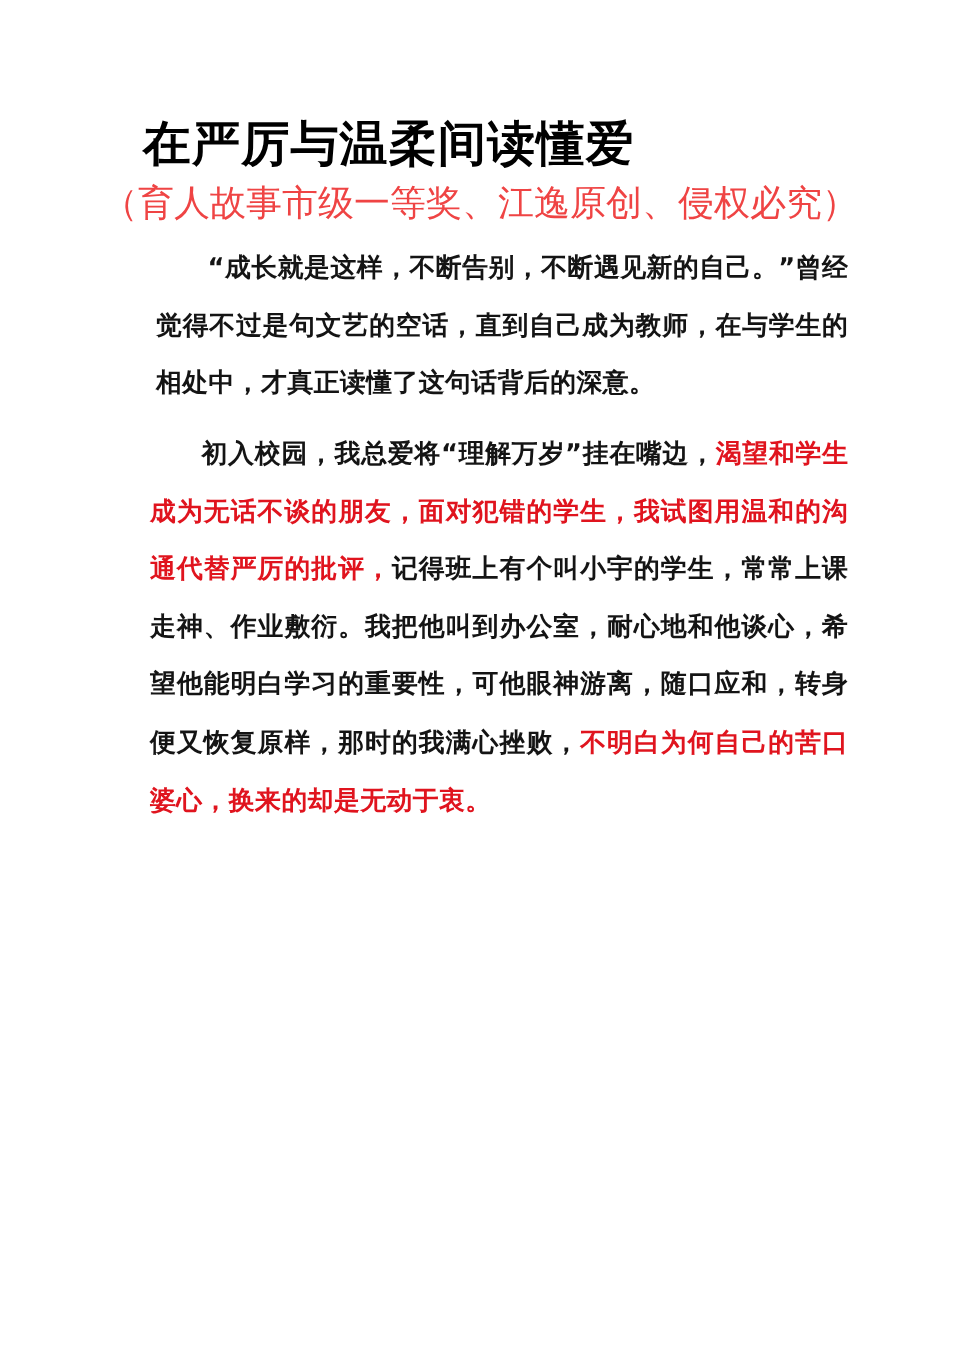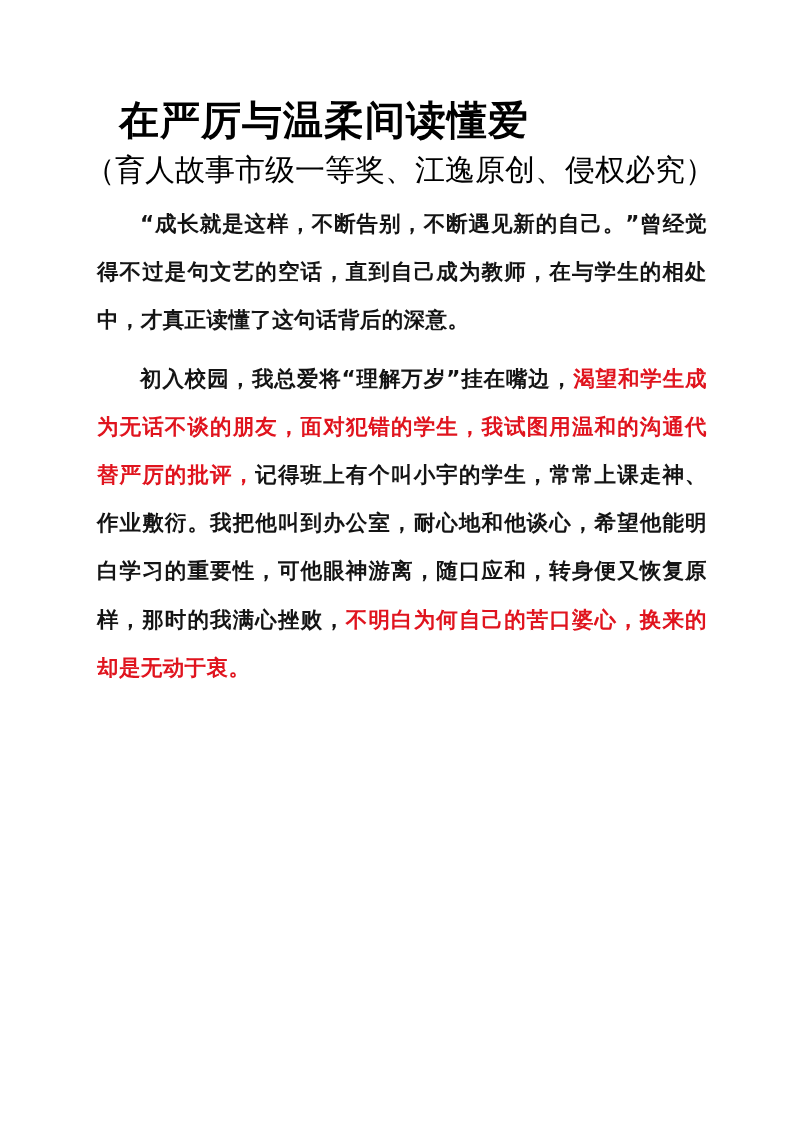--- a/index.html
+++ b/index.html
@@ -37,21 +37,21 @@
     }
     .subtitle {
       position: absolute;
       left: 0;
       top: 150px;
       width: 800px;
       text-align: center;
       font-family: "DejaVu Serif", "Liberation Serif", serif;
       font-size: 30px;
       line-height: 40px;
-      color: #000000;
+      color: #ef4444;
       margin: 0;
       letter-spacing: 0px;
     }
     .body {
       position: absolute;
       left: 97px;
       top: 200px;
       width: 610px;
     }
     .para {
@@ -72,18 +72,18 @@
     }
   </style>
 </head>
 <body>
 
 <div class="page">
   <h1 class="title">在严厉与温柔间读懂爱</h1>
   <p class="subtitle">（育人故事市级一等奖、江逸原创、侵权必究）</p>
 
   <div class="body">
-    <p class="para" style="color: rgb(20, 20, 20);"><span>“成长就是这样，不断告别，不断遇见新的自己。”曾经觉得不过是句文艺的空话，直到自己成为教师，在与学生的相处中，才真正读懂了这句话背后的深意。</span></p>
+    <p class="para" style="color: rgb(20, 20, 20); margin-left: 33px;"><span>“成长就是这样，不断告别，不断遇见新的自己。”曾经觉得不过是句文艺的空话，直到自己成为教师，在与学生的相处中，才真正读懂了这句话背后的深意。</span></p>
 
-    <p class="para" style="color: rgb(20, 20, 20);"><span>初入校园，我总爱将“理解万岁”挂在嘴边，</span><span class="hl" style="color: rgb(224, 20, 30);">渴望和学生成为无话不谈的朋友，面对犯错的学生，我试图用温和的沟通代替严厉的批评，</span><span>记得班上有个叫小宇的学生，常常上课走神、作业敷衍。我把他叫到办公室，耐心地和他谈心，希望他能明白学习的重要性，可他眼神游离，随口应和，转身便又恢复原样，那时的我满心挫败，</span><span class="hl" style="color: rgb(224, 20, 30);">不明白为何自己的苦口婆心，换来的却是无动于衷。</span></p>
+    <p class="para" style="color: rgb(20, 20, 20); margin-left: 28px;"><span>初入校园，我总爱将“理解万岁”挂在嘴边，</span><span class="hl" style="color: rgb(224, 20, 30);">渴望和学生成为无话不谈的朋友，面对犯错的学生，我试图用温和的沟通代替严厉的批评，</span><span>记得班上有个叫小宇的学生，常常上课走神、作业敷衍。我把他叫到办公室，耐心地和他谈心，希望他能明白学习的重要性，可他眼神游离，随口应和，转身便又恢复原样，那时的我满心挫败，</span><span class="hl" style="color: rgb(224, 20, 30);">不明白为何自己的苦口婆心，换来的却是无动于衷。</span></p>
 
   </div>
 </div>
 
 </body></html>

